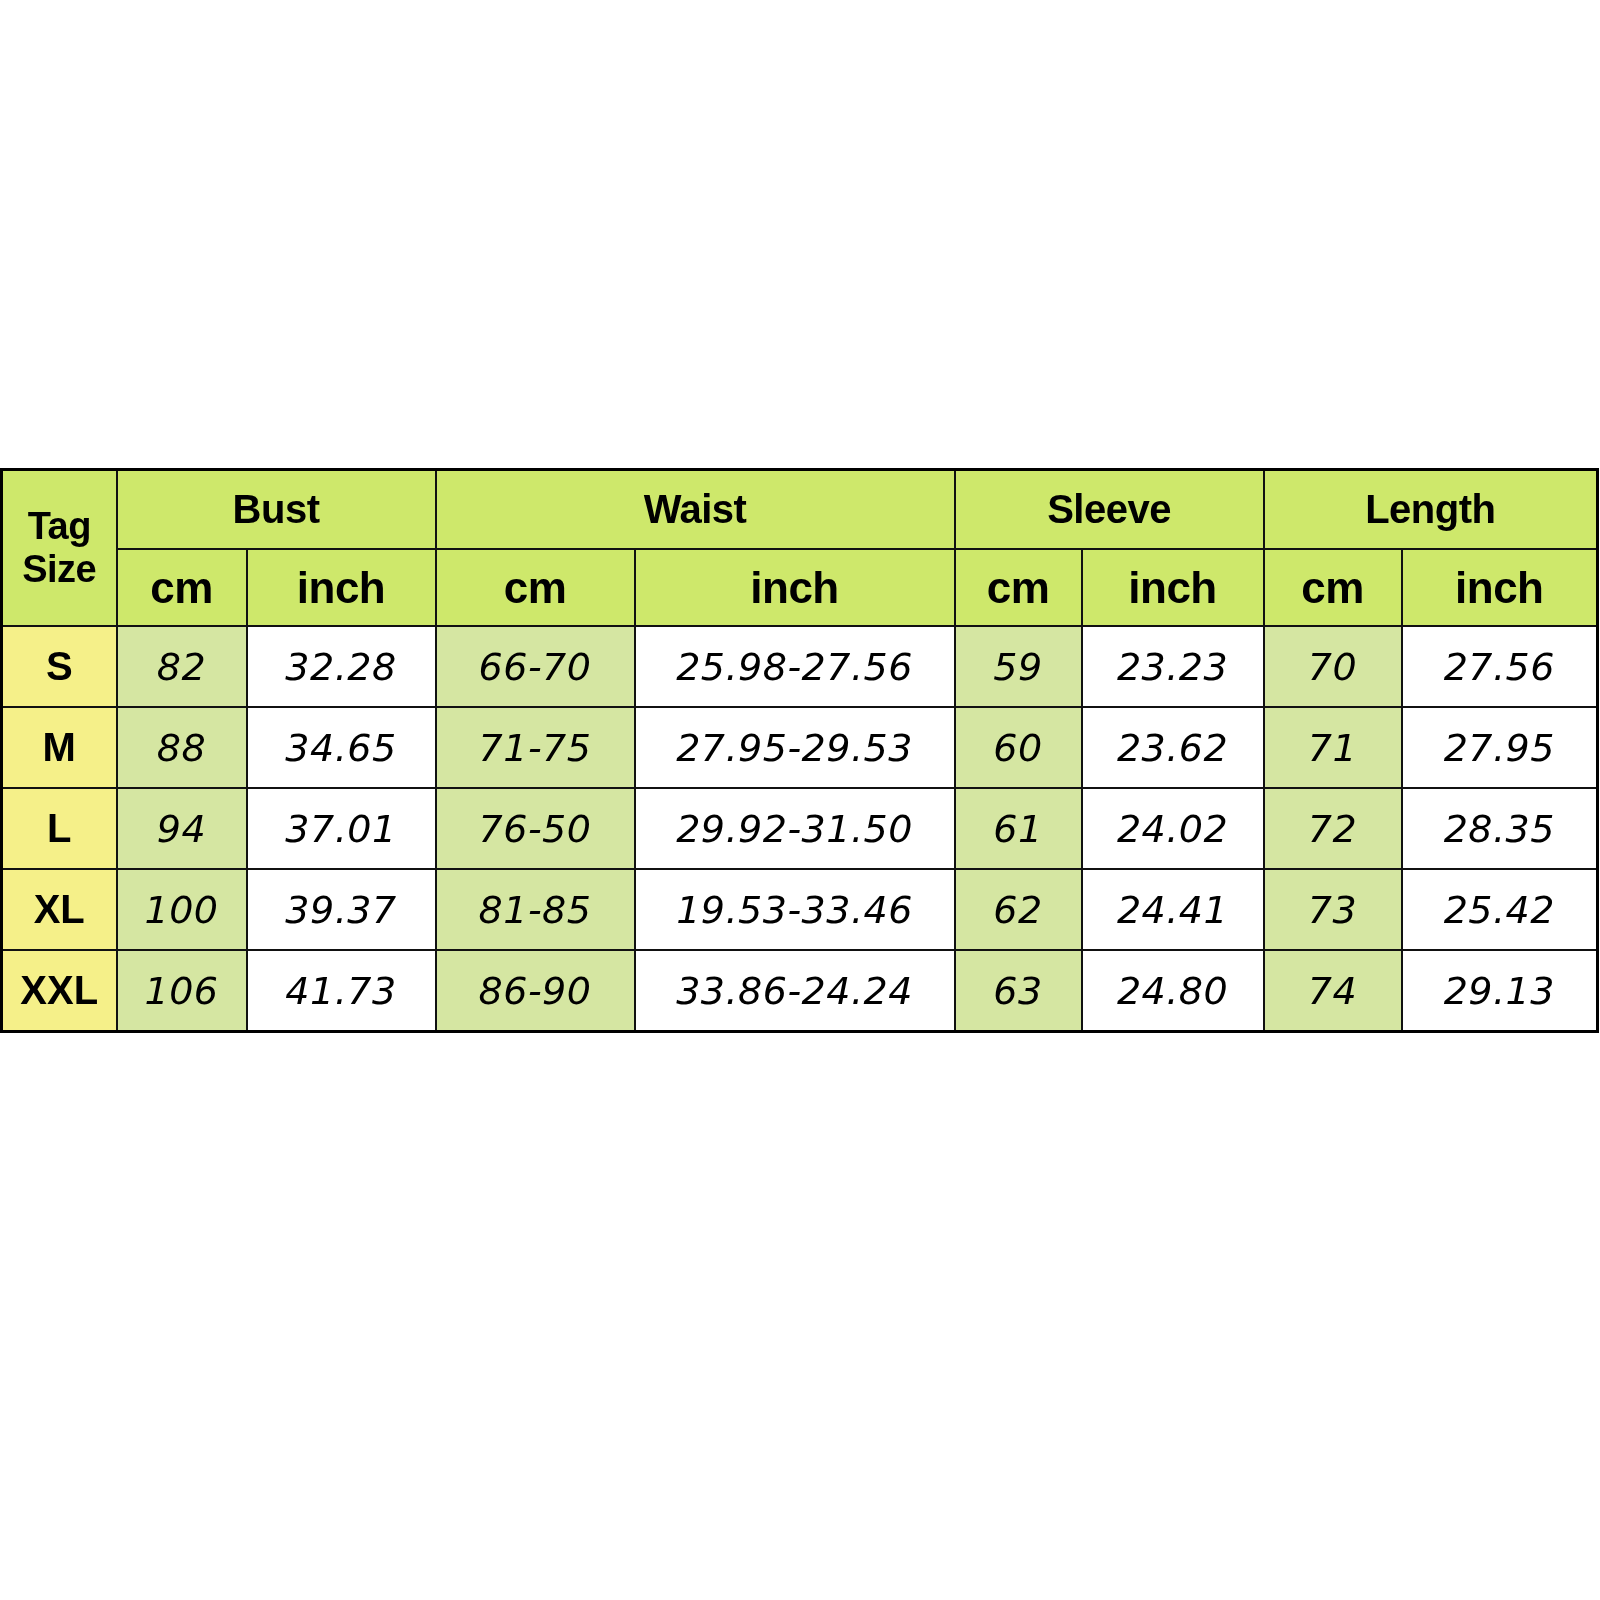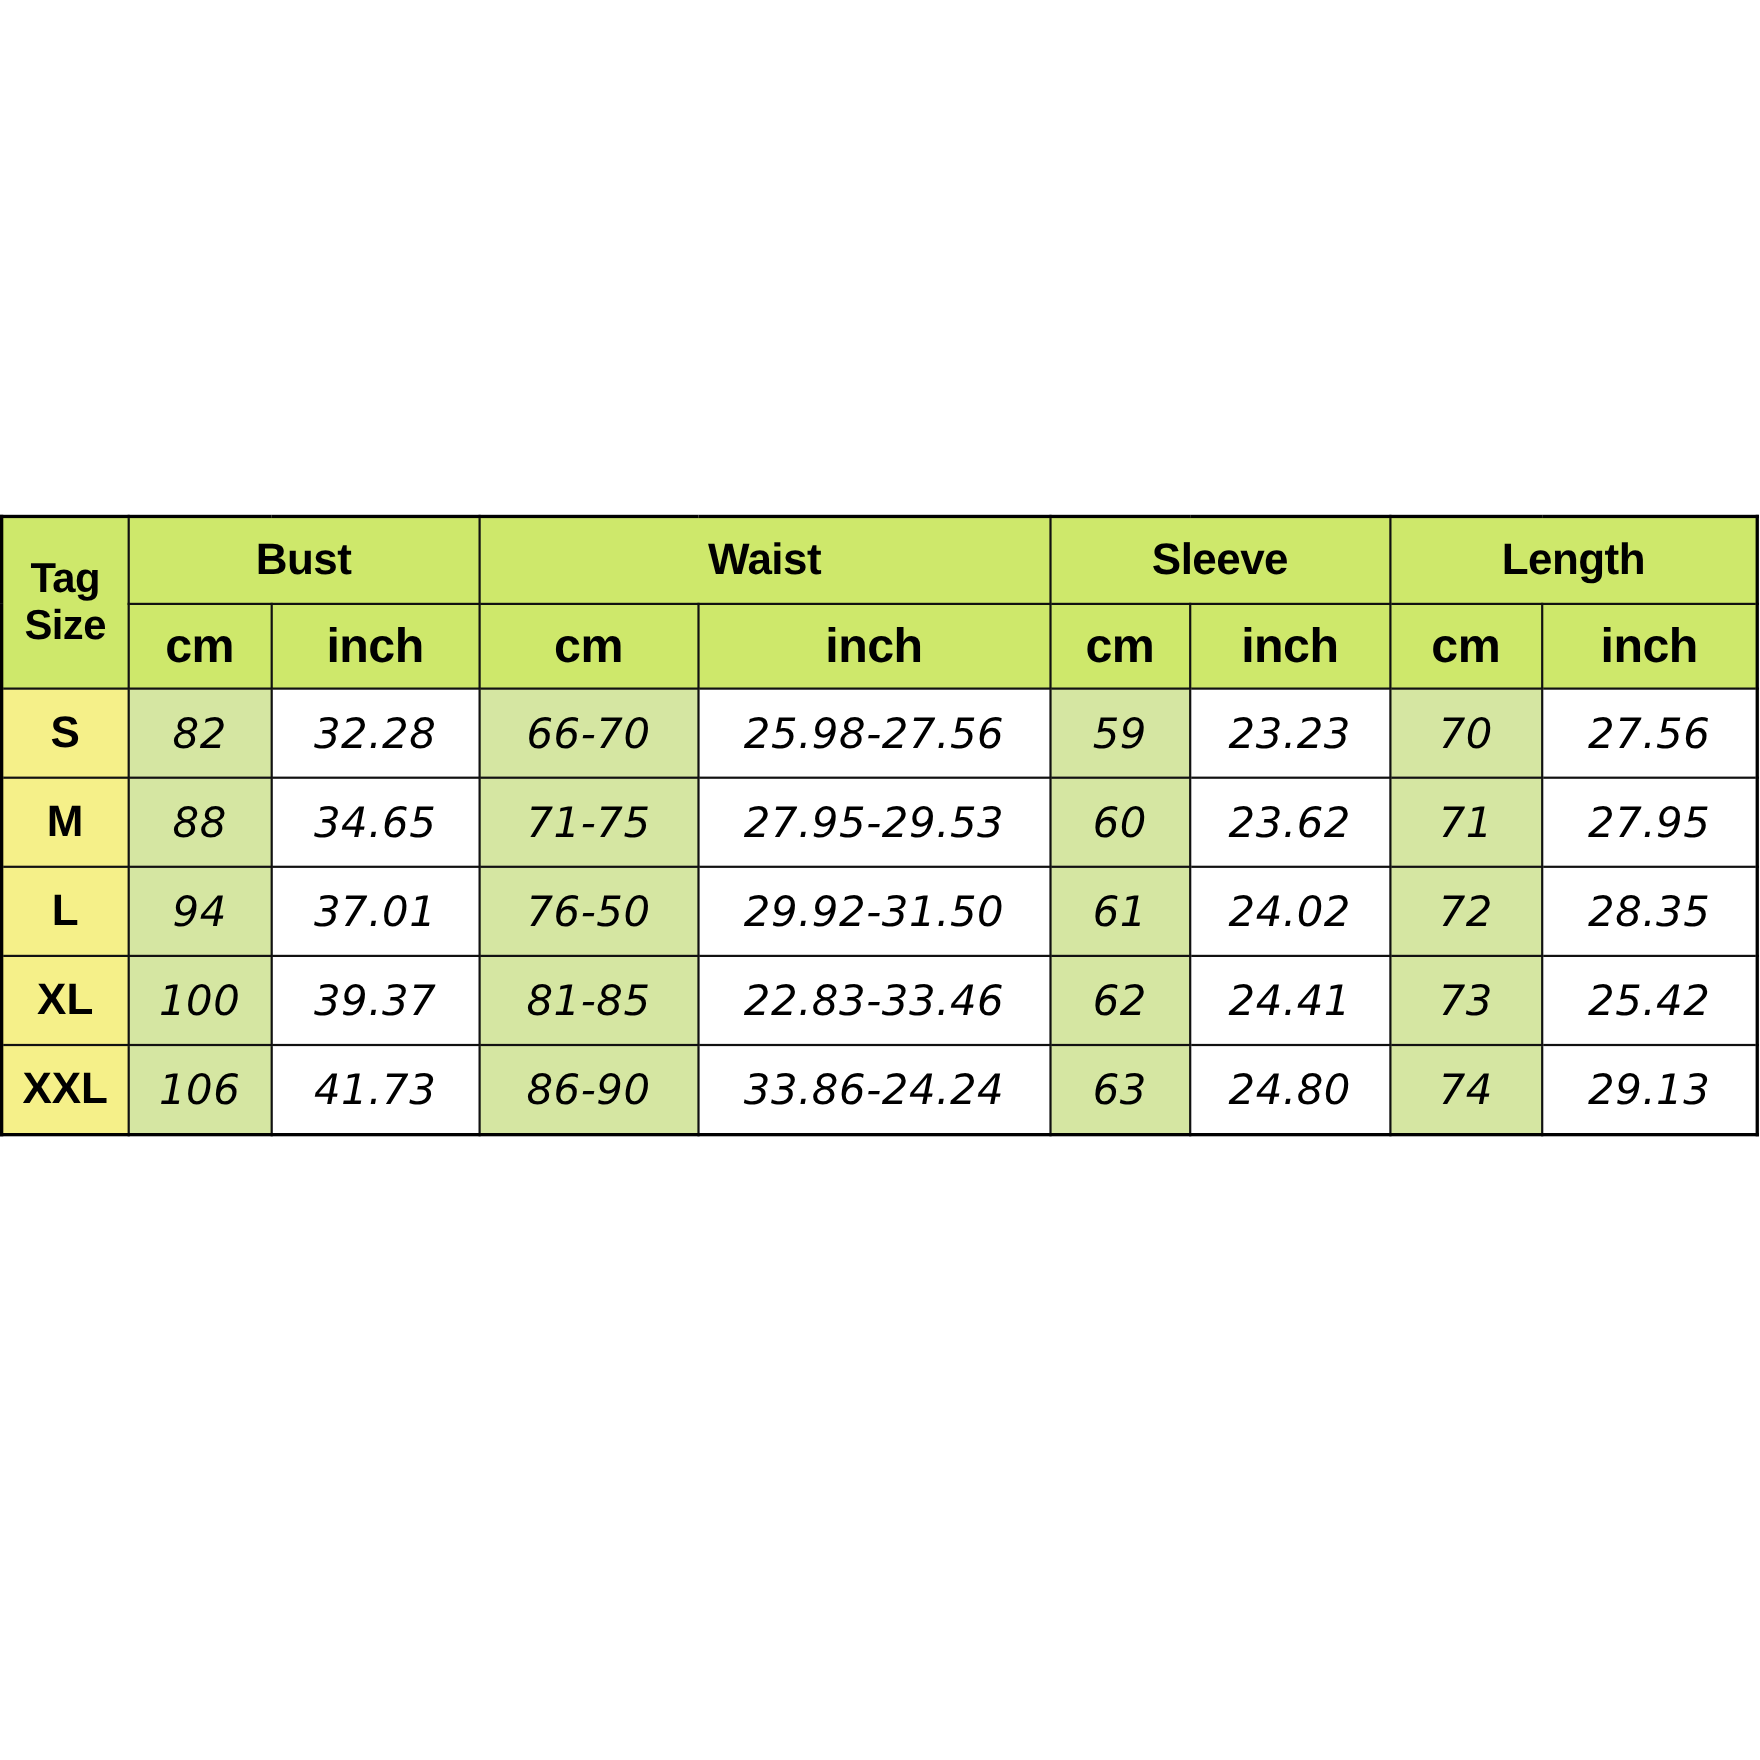--- a/index.html
+++ b/index.html
@@ -181,21 +181,21 @@
           <td class="val cm">61</td>
           <td class="val inch">24.02</td>
           <td class="val cm">72</td>
           <td class="val inch">28.35</td>
         </tr>
         <tr>
           <td class="tag-size">XL</td>
           <td class="val cm">100</td>
           <td class="val inch">39.37</td>
           <td class="val cm">81-85</td>
-          <td class="val inch">22.83-33.46</td>
+          <td class="val inch">19.53-33.46</td>
           <td class="val cm">62</td>
           <td class="val inch">24.41</td>
           <td class="val cm">73</td>
           <td class="val inch">25.42</td>
         </tr>
         <tr>
           <td class="tag-size">XXL</td>
           <td class="val cm">106</td>
           <td class="val inch">41.73</td>
           <td class="val cm">86-90</td>

